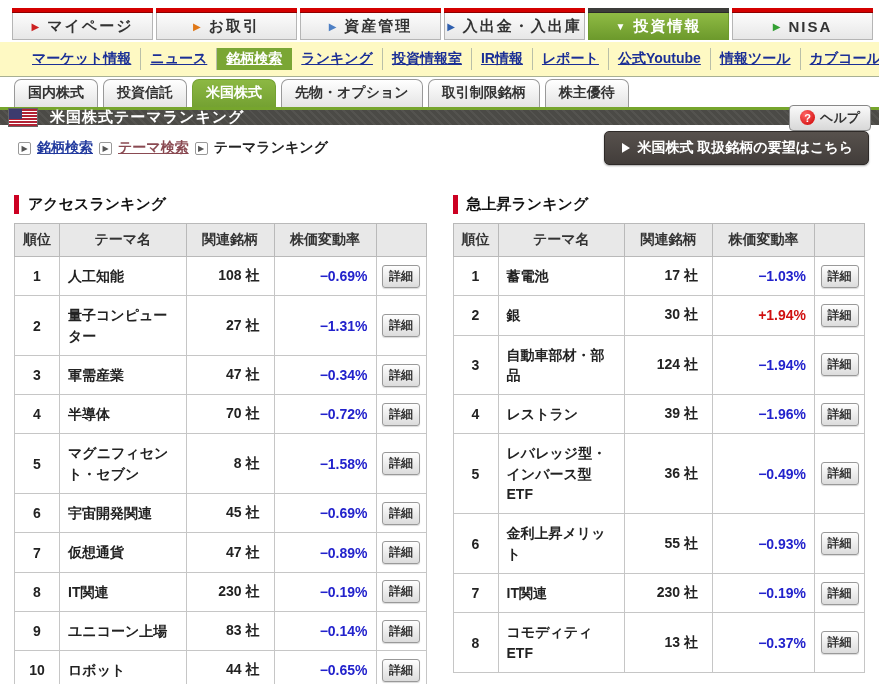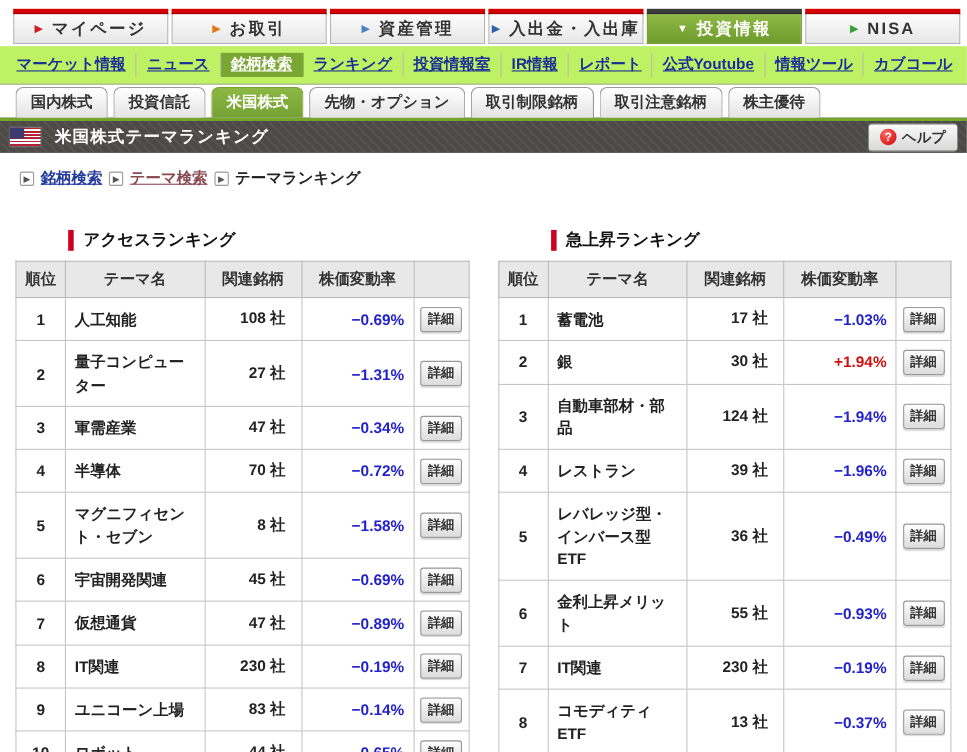--- a/index.html
+++ b/index.html
@@ -23,22 +23,22 @@
     font-weight: bold; font-size: 15px; color: #333; letter-spacing: 2px;
   }
   .tnav-item.active .tnav-body {
     background: linear-gradient(#8fbb44, #6d9a2c);
     border-color: #6d9a2c; color: #fff;
   }
   .tnav-arrow { font-size: 10px; letter-spacing: 0; }
 
   
   .sub-nav {
-    margin-top: 2px; background: #bef264; border-bottom: 1px solid #a8b093;
-    display: flex; align-items: center; padding: 6px 4px 6px 6px; justify-content: space-between;
+    margin-top: 2px; background: #fef9c3; border-bottom: 1px solid #a8b093;
+    display: flex; align-items: center; padding: 6px 4px 6px 23px; justify-content: space-between;
   }
   .snav-item {
     font-size: 14px; font-weight: bold; color: #1b2f96;
     text-decoration: underline; padding: 2px 9px; cursor: pointer;
     border-right: 1px solid #b9bfa8; white-space: nowrap;
   }
   .snav-item:last-child { border-right: none; }
   .snav-item.active { background: #7aa634; color: #fff; border-right-color: transparent; }
 
   
@@ -46,21 +46,21 @@
   .ptab {
     border: 1px solid #999; border-bottom: none; border-radius: 7px 7px 0 0;
     background: linear-gradient(#fff, #e4e4e4);
     font-size: 14px; font-weight: bold; color: #333;
     padding: 4px 13px 5px; cursor: pointer; white-space: nowrap;
   }
   .ptab.active { background: linear-gradient(#8cb843, #74a132); color: #fff; border-color: #74a132; }
 
   
   .title-bar {
-    margin: 0 0 0 0; height: 32px; border-top: 3px solid #76a52d;
+    margin: 0 0 0 0; height: 18px; border-top: 3px solid #76a52d;
     background: #4b4a46 repeating-linear-gradient(45deg, rgba(255,255,255,.05) 0 2px, transparent 2px 6px);
     display: flex; align-items: center; padding: 0 8px;
   }
   .flag { position: relative; width: 30px; height: 19px; border: 1px solid #666; margin-right: 12px;
     background: repeating-linear-gradient(180deg, #b22234 0 1.5px, #fff 1.5px 3px); flex: none; }
   .flag .canton { position: absolute; left: 0; top: 0; width: 13px; height: 10px; background: #3c3b6e; }
   .title-bar-text { color: #fff; font-size: 15px; font-weight: bold; letter-spacing: 1px; }
   .help-btn {
     margin-left: auto; display: flex; align-items: center; gap: 5px;
     background: linear-gradient(#fafafa, #d8d8d8); border: 1px solid #888; border-radius: 4px;
@@ -87,21 +87,21 @@
     color: #fff; font-size: 14px; font-weight: bold; padding: 7px 15px; cursor: pointer;
     box-shadow: 0 1px 2px rgba(0,0,0,.35);
   }
   .cta-btn .arr { font-size: 11px; margin-right: 6px; }
 
   
   .tables { display: flex; gap: 26px; padding: 14px 14px 0 14px; }
   .table-wrap { flex: 1; }
   .table-title {
     border-left: 5px solid #cc0022; padding-left: 9px; margin-bottom: 9px;
-    font-size: 15px; font-weight: bold; color: #111; margin-left: 48px;
+    font-size: 15px; font-weight: bold; color: #111;
   }
   table { width: 100%; border-collapse: collapse; border: 1px solid #999; table-layout: fixed; }
   col.c-rank { width: 45px; } col.c-stocks { width: 88px; } col.c-change { width: 102px; } col.c-btn { width: 50px; }
   th {
     background: #e8e8e8; border: 1px solid #b9b9b9; padding: 7px 3px;
     font-size: 14px; font-weight: bold; color: #333; text-align: center;
   }
   td { border: 1px solid #c6c6c6; padding: 9px 8px; font-size: 14px; font-weight: bold; color: #222; background: #fff; }
   td.rank { text-align: center; }
   td.theme { text-align: left; line-height: 1.45; }
@@ -176,21 +176,20 @@
   <a class="snav-item">情報ツール</a>
   <a class="snav-item">カブコール</a>
 </div>
 
 <div class="product-tabs">
   <div class="ptab">国内株式</div>
   <div class="ptab">投資信託</div>
   <div class="ptab active">米国株式</div>
   <div class="ptab">先物・オプション</div>
   <div class="ptab">取引制限銘柄</div>
-  <div class="ptab">取引注意銘柄</div>
   <div class="ptab">株主優待</div>
 </div>
 
 <div class="title-bar">
   <span class="flag">
       <span class="canton"></span>
     </span>
   <span class="title-bar-text">米国株式テーマランキング</span>
   <button class="help-btn">
     <span class="qmark">?</span>
@@ -200,20 +199,23 @@
 
 <div class="crumb-row">
   <div class="breadcrumb">
     <span class="bc-icon">▶</span>
     <a class="bc-link">銘柄検索</a>
     <span class="bc-icon">▶</span>
     <a class="bc-visited">テーマ検索</a>
     <span class="bc-icon">▶</span>
     <span class="bc-current">テーマランキング</span>
   </div>
+  <button class="cta-btn">
+    <span class="arr">▶</span><span>米国株式 取扱銘柄の要望はこちら</span>
+  </button>
 </div>
 
 <div class="tables">
 
   <div class="table-wrap">
     <div class="table-title">アクセスランキング</div>
     <table>
       <colgroup>
           <col class="c-rank">
           <col>

